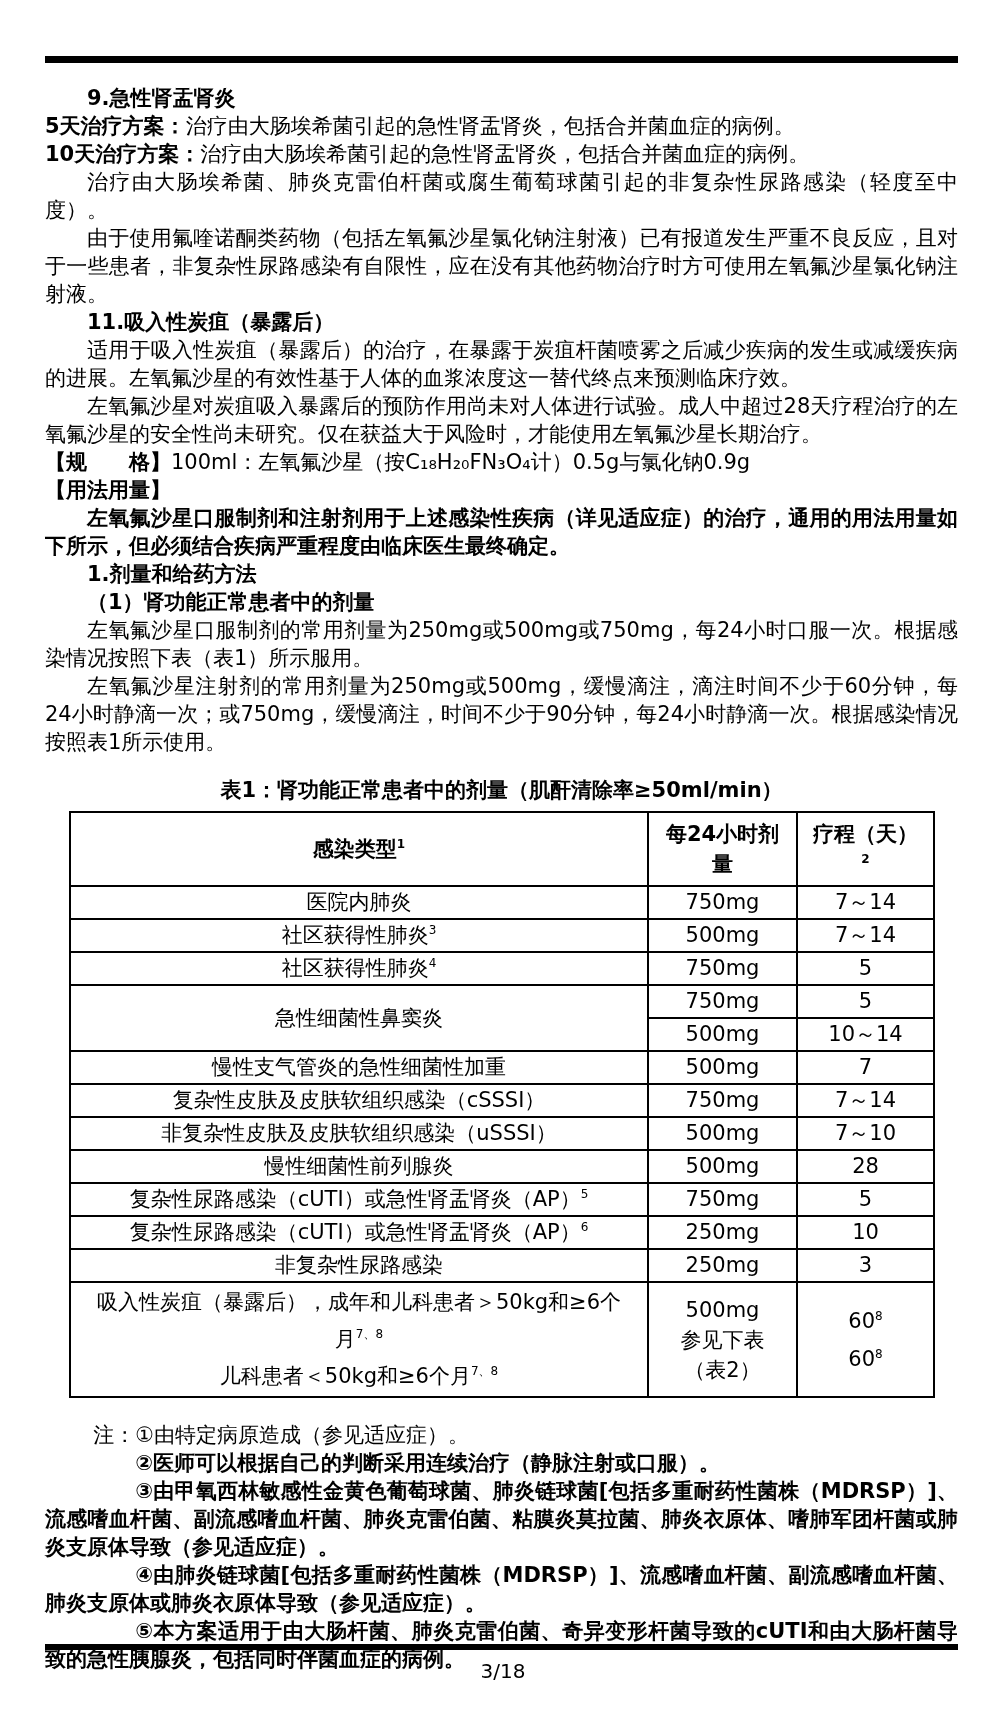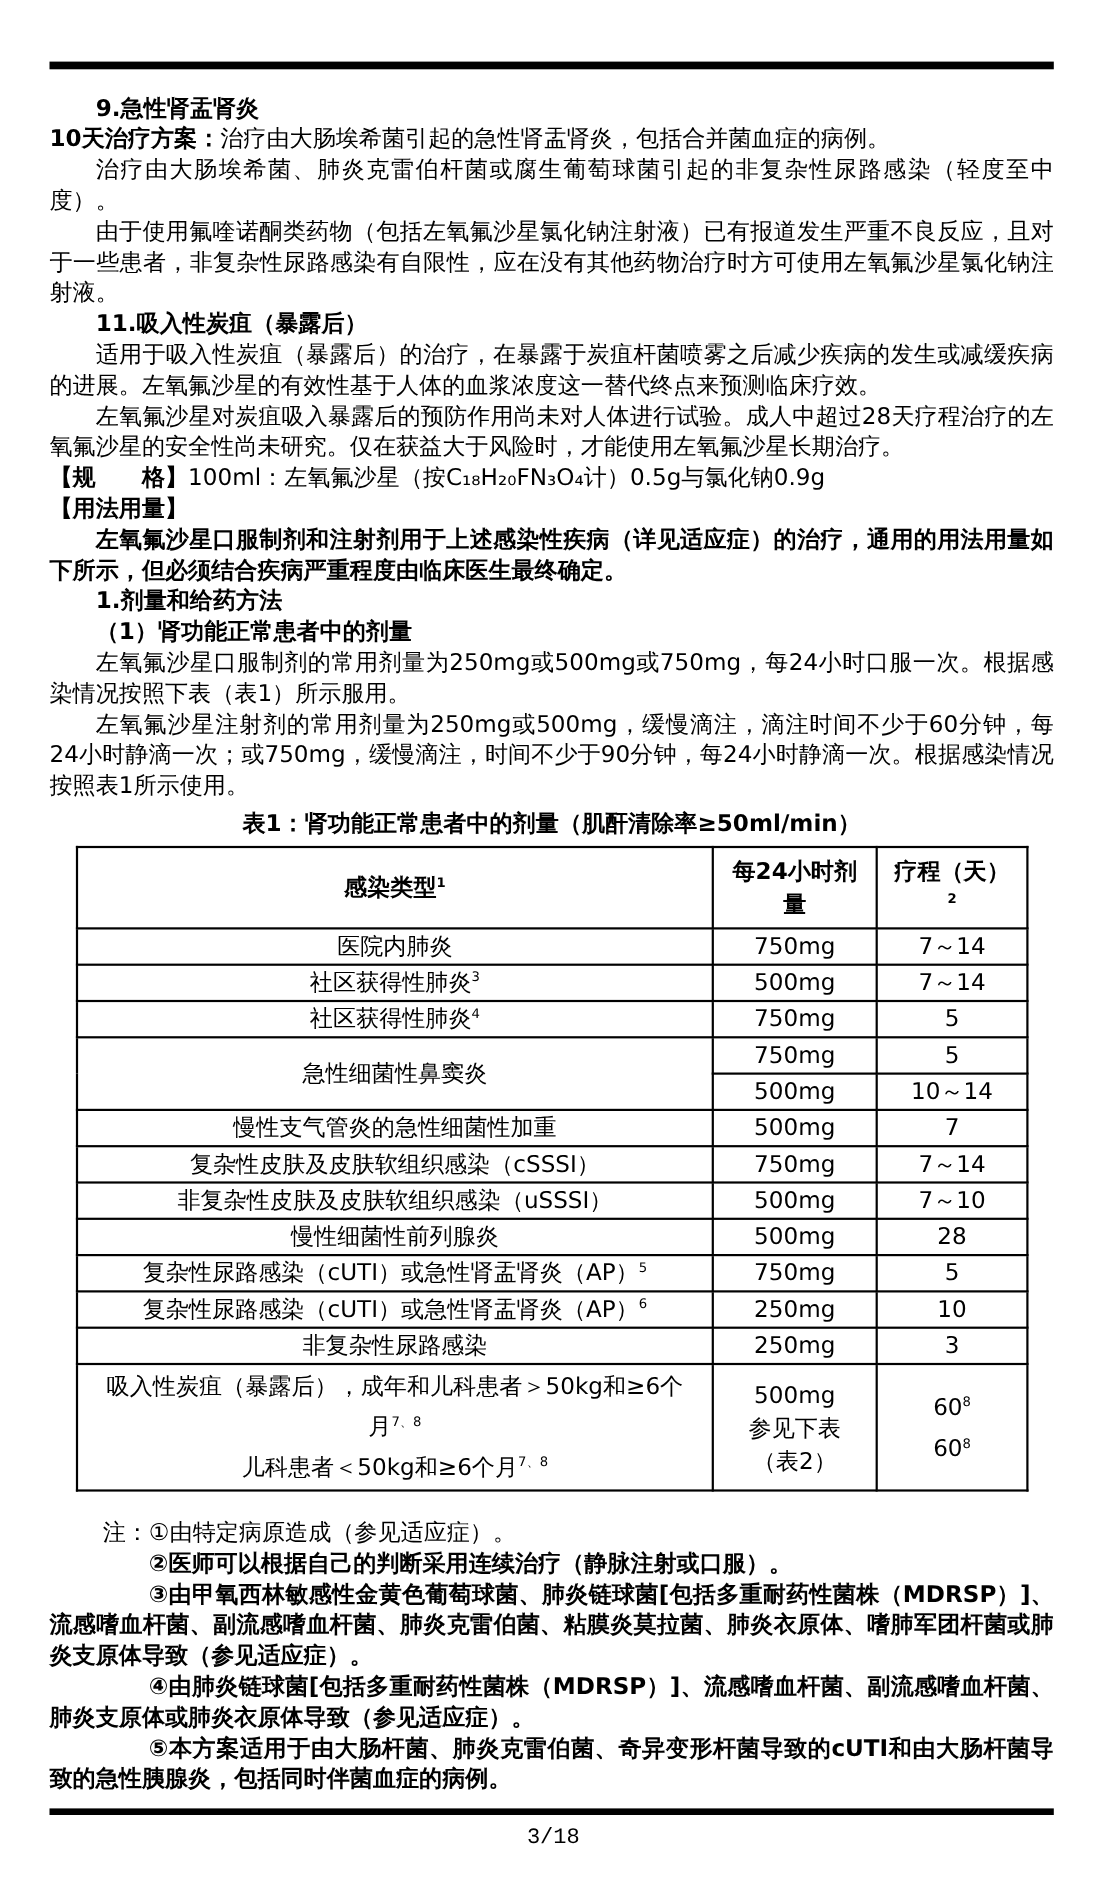--- a/index.html
+++ b/index.html
@@ -12,50 +12,51 @@
   .rule{position:absolute;left:45px;width:913px;background:#000;}
   .rule-top{top:56px;height:7px;}
   .rule-bottom{top:1644px;height:6px;}
   .content{
     position:absolute;left:45px;top:84px;width:913px;
     font-size:21px;line-height:28px;text-align:justify;
   }
   p{margin:0;}
   .ind{text-indent:2em;}
   .b{font-weight:bold;}
-  .tbl-title{text-align:center;font-weight:bold;margin-top:6px;text-indent:0;}
+  .tbl-title{text-align:center;font-weight:bold;margin-top:20px;text-indent:0;}
   table{
     border-collapse:collapse;margin:7px 0 0 24px;
     width:864px;table-layout:fixed;
   }
   td,th{
     border:2px solid #000;text-align:center;vertical-align:middle;
     padding:1px 16px;line-height:29px;font-size:21px;font-weight:normal;
   }
   th{font-weight:bold;line-height:30px;padding:6px 15px;}
   sup{font-size:12px;line-height:0;}
   .type-stack div{line-height:37px;text-align:center;}
   .dose-stack div{line-height:30px;}
   .days-stack div{line-height:38px;}
   .notes{margin-top:23px;}
   .note-first{text-indent:2.3em;}
   .note{text-indent:4.3em;font-weight:bold;}
   .footer{
     position:absolute;top:1659px;left:0;width:100%;
-    text-align:center;font-size:20px;font-family:Liberation Mono, monospace;
+    text-align:center;font-size:20px;
   }
 </style>
 </head>
 <body>
 
 <div class="page">
   <div class="rule rule-top"></div>
 
   <div class="content">
     <p class="ind b">9.急性肾盂肾炎</p>
+    <p><span class="b">5天治疗方案：</span><span>治疗由大肠埃希菌引起的急性肾盂肾炎，包括合并菌血症的病例。</span></p>
     <p><span class="b">10天治疗方案：</span><span>治疗由大肠埃希菌引起的急性肾盂肾炎，包括合并菌血症的病例。</span></p>
     <p class="ind">治疗由大肠埃希菌、肺炎克雷伯杆菌或腐生葡萄球菌引起的非复杂性尿路感染（轻度至中度）。</p>
     <p class="ind">由于使用氟喹诺酮类药物（包括左氧氟沙星氯化钠注射液）已有报道发生严重不良反应，且对于一些患者，非复杂性尿路感染有自限性，应在没有其他药物治疗时方可使用左氧氟沙星氯化钠注射液。</p>
     <p class="ind b">11.吸入性炭疽（暴露后）</p>
     <p class="ind">适用于吸入性炭疽（暴露后）的治疗，在暴露于炭疽杆菌喷雾之后减少疾病的发生或减缓疾病的进展。左氧氟沙星的有效性基于人体的血浆浓度这一替代终点来预测临床疗效。</p>
     <p class="ind">左氧氟沙星对炭疽吸入暴露后的预防作用尚未对人体进行试验。成人中超过28天疗程治疗的左氧氟沙星的安全性尚未研究。仅在获益大于风险时，才能使用左氧氟沙星长期治疗。</p>
     <p><span class="b">【规　　格】</span><span>100ml：左氧氟沙星（按C₁₈H₂₀FN₃O₄计）0.5g与氯化钠0.9g</span></p>
     <p class="b">【用法用量】</p>
     <p class="ind b">左氧氟沙星口服制剂和注射剂用于上述感染性疾病（详见适应症）的治疗，通用的用法用量如下所示，但必须结合疾病严重程度由临床医生最终确定。</p>
     <p class="ind b">1.剂量和给药方法</p>

